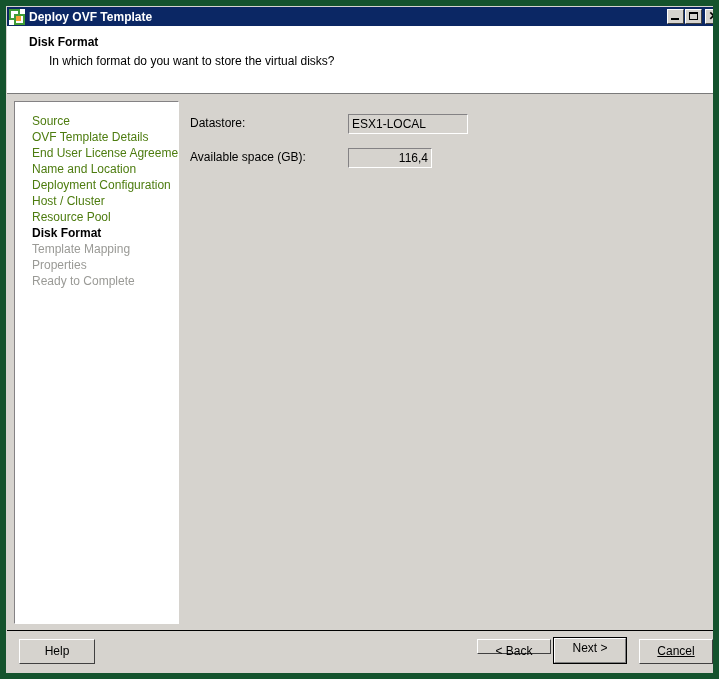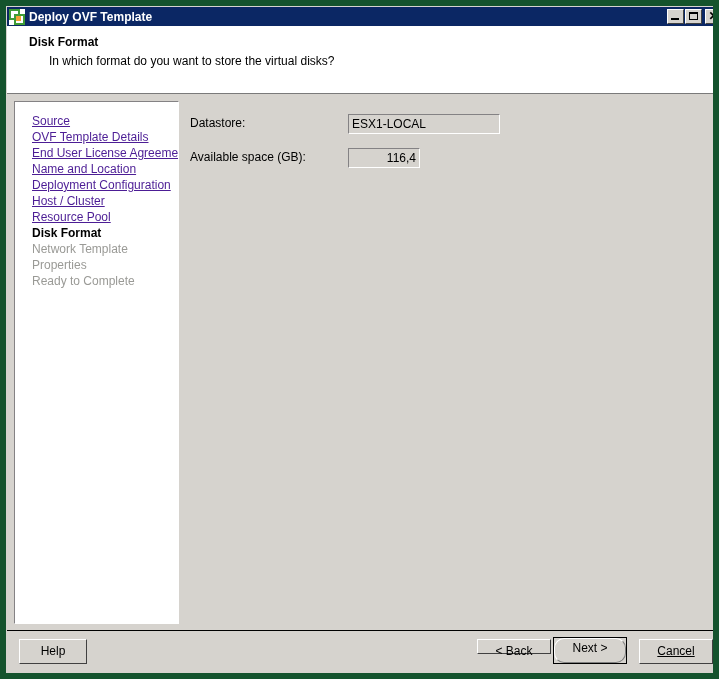--- a/index.html
+++ b/index.html
@@ -139,22 +139,21 @@
     left: 17px; top: 11px;
     width: 146px;
   }
   .nav-item {
     font-size: 12px;
     line-height: 16px;
     white-space: nowrap;
     margin-bottom: 0px;
   }
   .nav-item.done {
-    color: #4c1d95;
-    text-decoration: underline;
+    color: #4d7c0f;
     cursor: pointer;
   }
   .nav-item.current {
     color: #000000;
     font-weight: bold;
   }
   .nav-item.future {
     color: #9a9a96;
   }
 
@@ -182,26 +181,26 @@
     box-sizing: border-box;
     font-size: 12px;
     color: #000000;
     line-height: 18px;
     padding: 0 3px;
     overflow: hidden;
     white-space: nowrap;
   }
   #datastore-box {
     left: 165px; top: 19px;
-    width: 152px; height: 20px;
+    width: 120px; height: 20px;
     text-align: left;
   }
   #space-box {
     left: 165px; top: 53px;
-    width: 72px; height: 20px;
+    width: 84px; height: 20px;
     text-align: right;
   }
   #datastore-label { left: 7px; top: 21px; text-align: center; }
   #space-label     { left: 7px; top: 55px; }
 
   
   #radio-group {
     position: absolute;
     left: 10px; top: 114px;
     width: 330px;
@@ -278,23 +277,22 @@
   }
   .pbtn.default {
     border: 1px solid #000000;
   }
   .pbtn.default .inner {
     border-top: 1px solid #ffffff;
     border-left: 1px solid #ffffff;
     border-right: 1px solid #808080;
     border-bottom: 1px solid #808080;
     line-height: 19px;
-    border-radius: 10px;
-  }
-  #help-btn   { left: 12px;  top: 8px;  width: 68px; height: 25px; }
+  }
+  #help-btn   { left: 12px;  top: 8px;  width: 76px; height: 25px; }
   #back-btn   { left: 470px; top: 8px;  width: 74px; height: 15px; }
   #next-btn   { left: 546px; top: 6px;  width: 74px; height: 27px; }
   #cancel-btn { left: 632px; top: 8px;  width: 74px; height: 25px; text-decoration: underline; }
 
   #resize-grip {
     position: absolute;
     right: 2px; bottom: 2px;
     width: 14px; height: 14px;
   }
 </style>
@@ -335,21 +333,21 @@
     <div id="nav-panel">
       <div id="nav-list">
         <div class="nav-item done">Source</div>
         <div class="nav-item done">OVF Template Details</div>
         <div class="nav-item done">End User License Agreement</div>
         <div class="nav-item done">Name and Location</div>
         <div class="nav-item done">Deployment Configuration</div>
         <div class="nav-item done">Host / Cluster</div>
         <div class="nav-item done">Resource Pool</div>
         <div class="nav-item current">Disk Format</div>
-        <div class="nav-item future">Network Template</div>
+        <div class="nav-item future">Template Mapping</div>
         <div class="nav-item future">Properties</div>
         <div class="nav-item future">Ready to Complete</div>
       </div>
     </div>
 
     <div id="content">
 
       <div class="field-label" id="datastore-label">Datastore:</div>
       <div class="textbox" id="datastore-box">ESX1-LOCAL</div>
 

